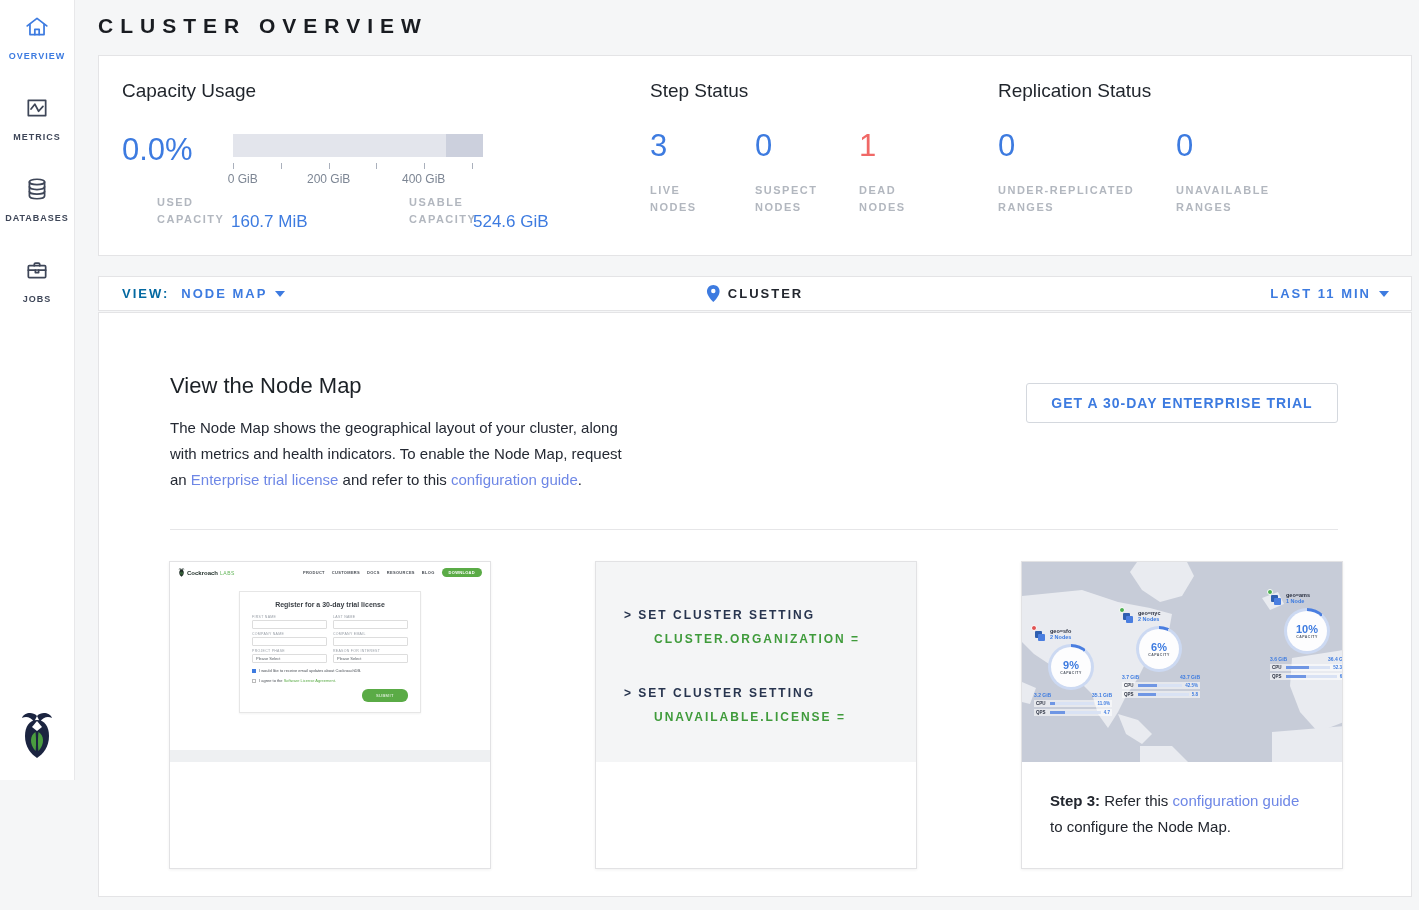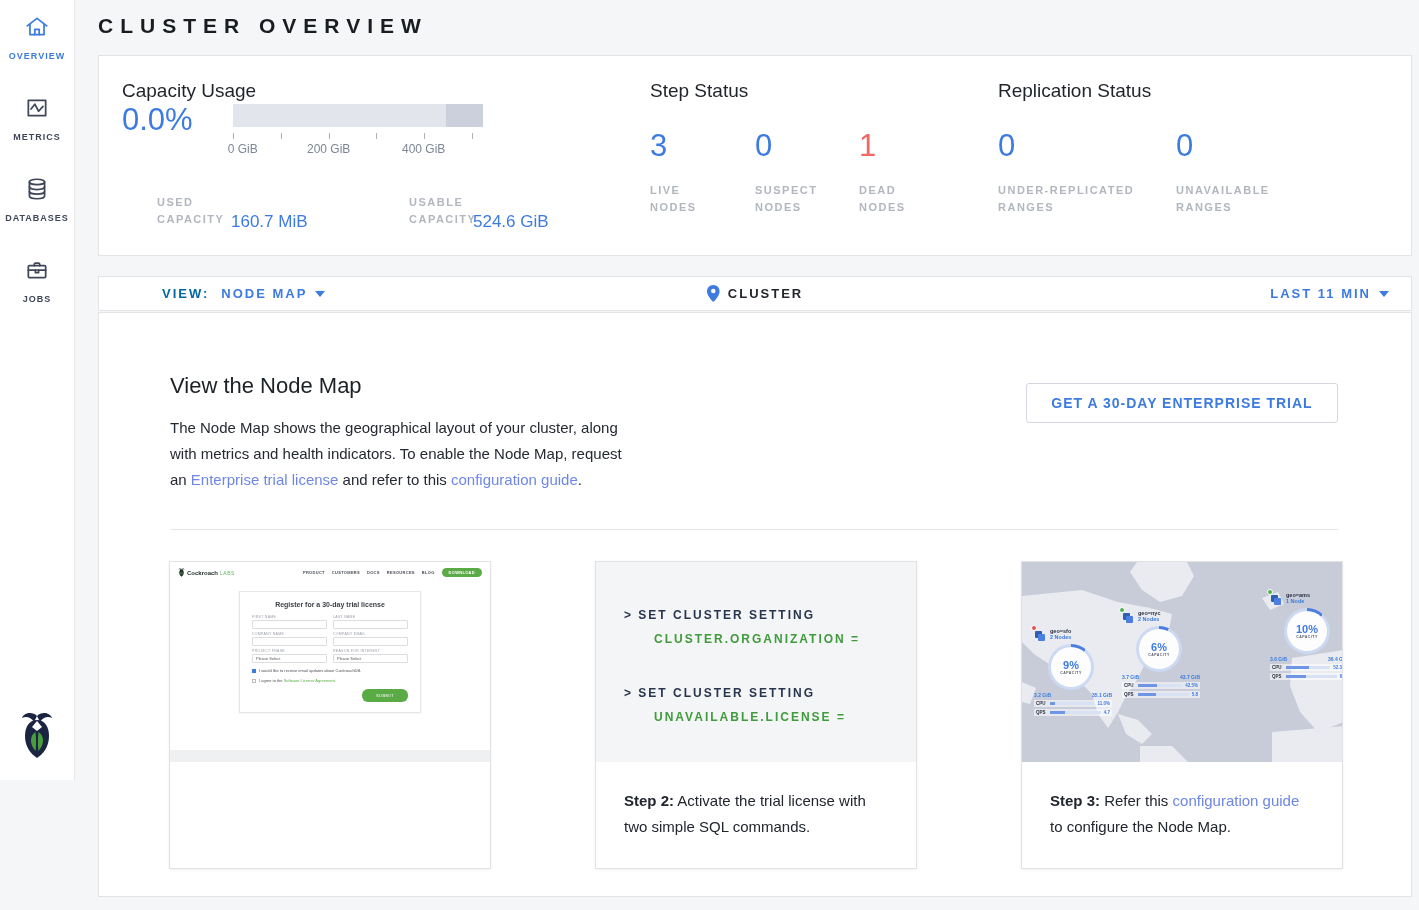--- a/index.html
+++ b/index.html
@@ -10,36 +10,36 @@
   .sidebar { width:75px; height:780px; background:#fff; border-right:1px solid #e8e8ea; display:flex; flex-direction:column; align-items:center; padding-top:14px; position:relative; flex-shrink:0; }
   .nav-item { display:flex; flex-direction:column; align-items:center; margin-bottom:34px; cursor:pointer; }
   .nav-item .lbl { font-size:9px; letter-spacing:1px; margin-top:7px; color:#3e4658; font-weight:700; }
   .nav-item.active .lbl { color:#3d7be0; }
   .sidebar-logo { position:absolute; bottom:14px; left:50%; transform:translateX(-50%); }
 
   
   .main { flex:1; position:relative; }
   .page-title { font-size:21px; font-weight:600; letter-spacing:7px; color:#191c21; position:absolute; left:23px; top:14px; }
 
-  .card { background:#fff; border:1px solid #e4e4e6; position:absolute;padding-left:40px; }
+  .card { background:#fff; border:1px solid #e4e4e6; position:absolute; }
 
   
   .summary { left:23px; top:55px; width:1314px; height:201px; }
   .sum-sec { position:absolute; top:24px; }
   .sum-title { font-size:19px; color:#1f242b; font-weight:500; }
   .cap-sec { left:23px; }
   .node-sec { left:551px; }
   .repl-sec { left:899px; }
   .big-num { font-size:31px; color:#3d7be0; }
   .big-num.red { color:#f06866; }
   .stat-cols { display:flex; margin-top:26px; }
   .stat-col .cap-label { margin-top:18px; }
   .cap-label { font-size:11px; letter-spacing:1.5px; color:#b2b7bf; font-weight:700; line-height:17px; text-transform:uppercase; }
 
-  .cap-flex { display:flex; }
+  .cap-flex { display:flex; margin-top:30px; }
   .cap-bar-wrap { margin-left:40px; margin-top:2px; position:relative; width:250px; }
   .cap-bar { width:250px; height:23px; background:#e3e5ec; position:relative; }
   .cap-bar .dark { position:absolute; right:0; top:0; height:23px; width:37px; background:#ccd0dd; }
   .tick { position:absolute; top:29px; width:1px; height:6px; background:#aab0bc; }
   .tick-lbl { position:absolute; top:38px; font-size:12px; color:#7d8694; white-space:nowrap; transform:translateX(-50%); }
   .cap-stats { position:absolute; left:23px; top:138px; width:560px; }
   .cap-stats .lab { position:absolute; top:0;margin-left:35px; }
   .cap-stats .val { position:absolute; top:18px; font-size:17px; color:#3d7be0; }
 
   
@@ -336,23 +336,20 @@
       </div>
 
       <div class="step-card">
         <div class="step-top code-block">
           <div class="code-line">&gt; SET CLUSTER SETTING</div>
           <div class="code-line green">CLUSTER.ORGANIZATION =</div>
           <div class="code-gap"></div>
           <div class="code-line">&gt; SET CLUSTER SETTING</div>
           <div class="code-line green">UNAVAILABLE.LICENSE =</div>
         </div>
-        <div class="step-caption">
-          <b>Step 2:</b><span> Activate the trial license with two simple SQL commands.</span>
-        </div>
       </div>
 
       <div class="step-card">
         <div class="step-top map-area">
           <svg width="322" height="200" viewBox="0 0 322 200" style="position:absolute;left:0;top:0">
             <rect width="322" height="200" fill="#c7ccd8"></rect>
             <path d="M115 0 L165 0 L172 14 L160 34 L138 40 L120 28 L108 10 Z" fill="#e9ebf0"></path>
             <path d="M0 34 L60 28 L96 40 L128 46 L150 52 L146 74 L128 92 L116 116 L104 134 L96 150 L86 166 L76 152 L70 132 L56 118 L30 104 L12 92 L0 80 Z" fill="#e9ebf0"></path>
             <path d="M96 152 L116 158 L130 172 L120 182 L104 172 Z" fill="#e9ebf0"></path>
             <path d="M118 184 L150 184 L166 200 L118 200 Z" fill="#e9ebf0"></path>

